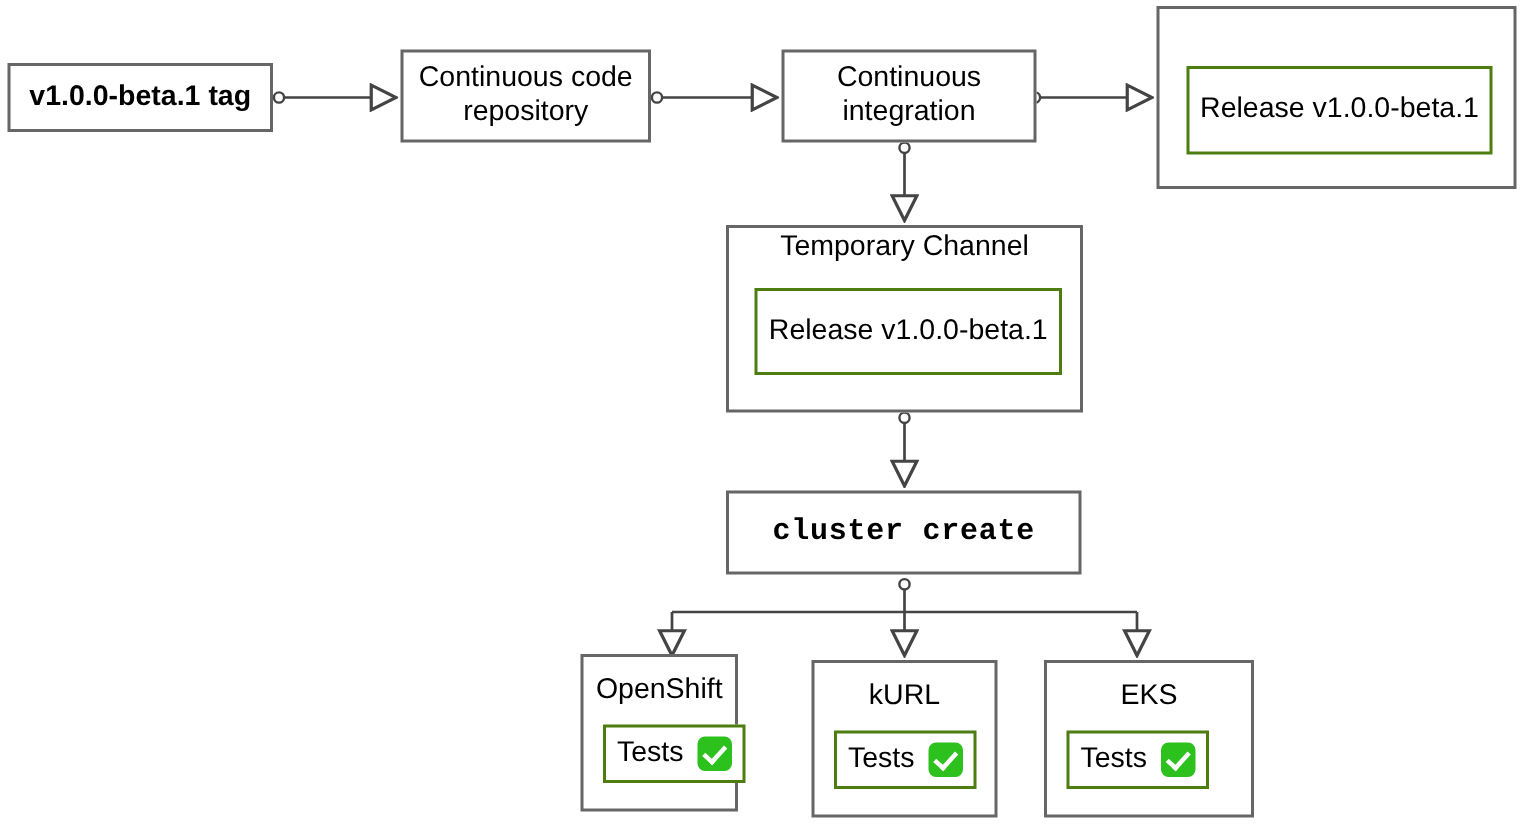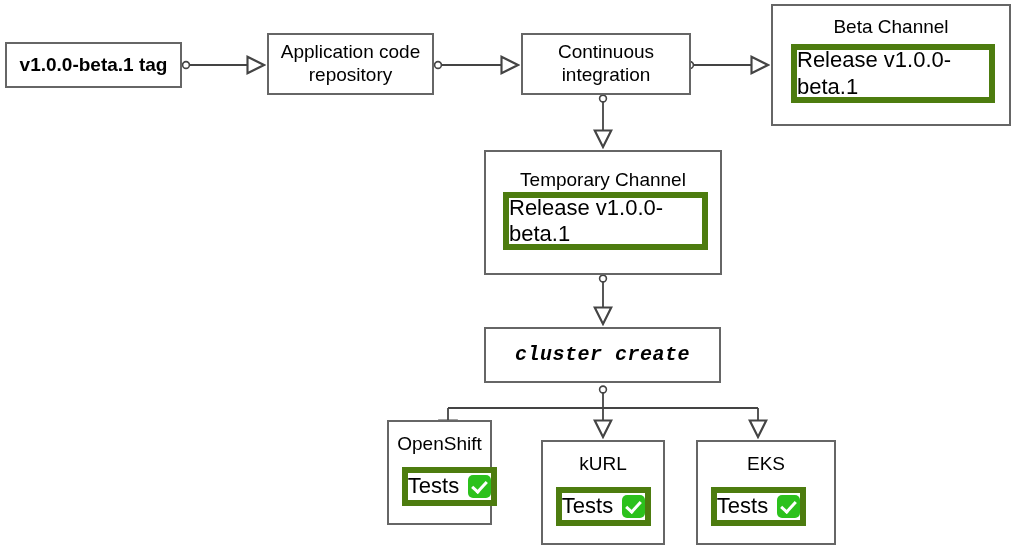--- a/index.html
+++ b/index.html
@@ -60,27 +60,27 @@
     right: 0;
     text-align: center;
     color: #000000;
     font-size: 19px;
     line-height: 1.2;
   }
   .inner-box {
     position: absolute;
     box-sizing: border-box;
     background: #ffffff;
-    border: 6px solid #4d7c0f;
+    border: 2px solid #4d7c0f;
     display: flex;
     align-items: center;
     justify-content: center;
     gap: 9px;
     color: #000000;
-    font-size: 22px;
+    font-size: 19px;
     line-height: 1.2;
   }
   .check-icon {
     display: inline-block;
     width: 23px;
     height: 23px;
     border-radius: 5px;
     background: #2cc11c;
     position: relative;
     flex: 0 0 auto;
@@ -136,51 +136,50 @@
       <line x1="758" y1="408" x2="758" y2="437" marker-end="url(#arrow)"></line>
     </g>
   </svg>
 
   <div class="node" style="left:5px; top:42px; width:177px; height:46px;font-weight:bold;">
     <span class="lbl">v1.0.0-beta.1 tag</span>
   </div>
 
   <div class="node" style="left:267px; top:33px; width:167px; height:62px;">
     <div>
-      <span class="lbl">Application code</span>
+      <span class="lbl">Continuous code</span>
       <span class="lbl">repository</span>
     </div>
   </div>
 
   <div class="node" style="left:521px; top:33px; width:170px; height:62px;">
     <div>
       <span class="lbl">Continuous</span>
       <span class="lbl">integration</span>
     </div>
   </div>
 
   <div class="group" style="left:771px; top:4px; width:240px; height:122px;">
-    <div class="group-title" style="top:10px;">Beta Channel</div>
     <div class="inner-box" style="left:18px; top:38px; width:204px; height:59px;">
       <span class="lbl">Release v1.0.0-beta.1</span>
     </div>
   </div>
 
   <div class="group" style="left:484px; top:150px; width:238px; height:125px;">
-    <div class="group-title" style="top:17px;">Temporary Channel</div>
+    <div class="group-title" style="top:2px;">Temporary Channel</div>
     <div class="inner-box" style="left:17px; top:40px; width:205px; height:58px;">
       <span class="lbl">Release v1.0.0-beta.1</span>
     </div>
   </div>
 
-  <div class="node mono" style="left:484px; top:327px; width:237px; height:56px;font-style:italic;">
+  <div class="node mono" style="left:484px; top:327px; width:237px; height:56px;">
     <span class="lbl">cluster create</span>
   </div>
 
-  <div class="group" style="left:387px; top:420px; width:105px; height:105px;">
+  <div class="group" style="left:387px; top:436px; width:105px; height:105px;">
     <div class="group-title" style="top:11px;">OpenShift</div>
     <div class="inner-box" style="left:13px; top:45px; width:95px; height:39px;">
       <span>Tests</span>
       <span class="check-icon"></span>
     </div>
   </div>
 
   <div class="group" style="left:541px; top:440px; width:124px; height:105px;">
     <div class="group-title" style="top:11px;">kURL</div>
     <div class="inner-box" style="left:13px; top:45px; width:95px; height:39px;">

